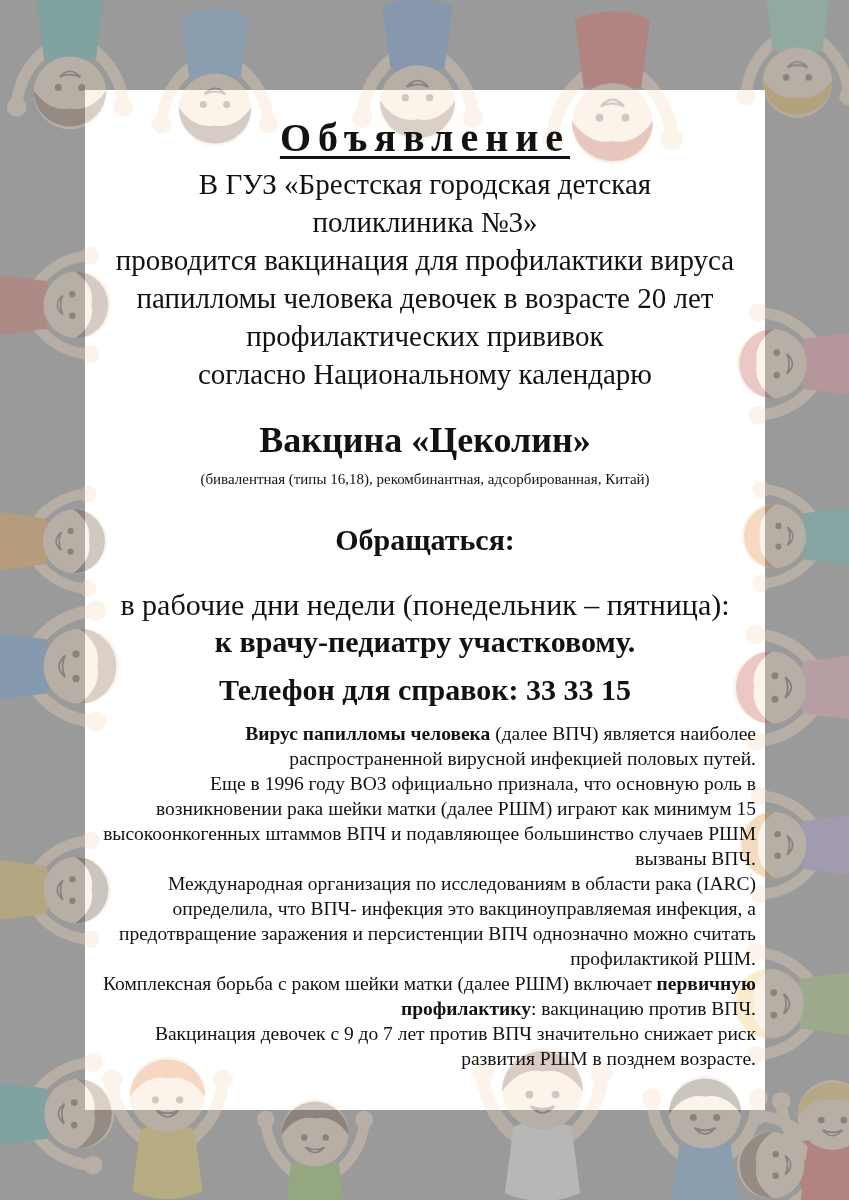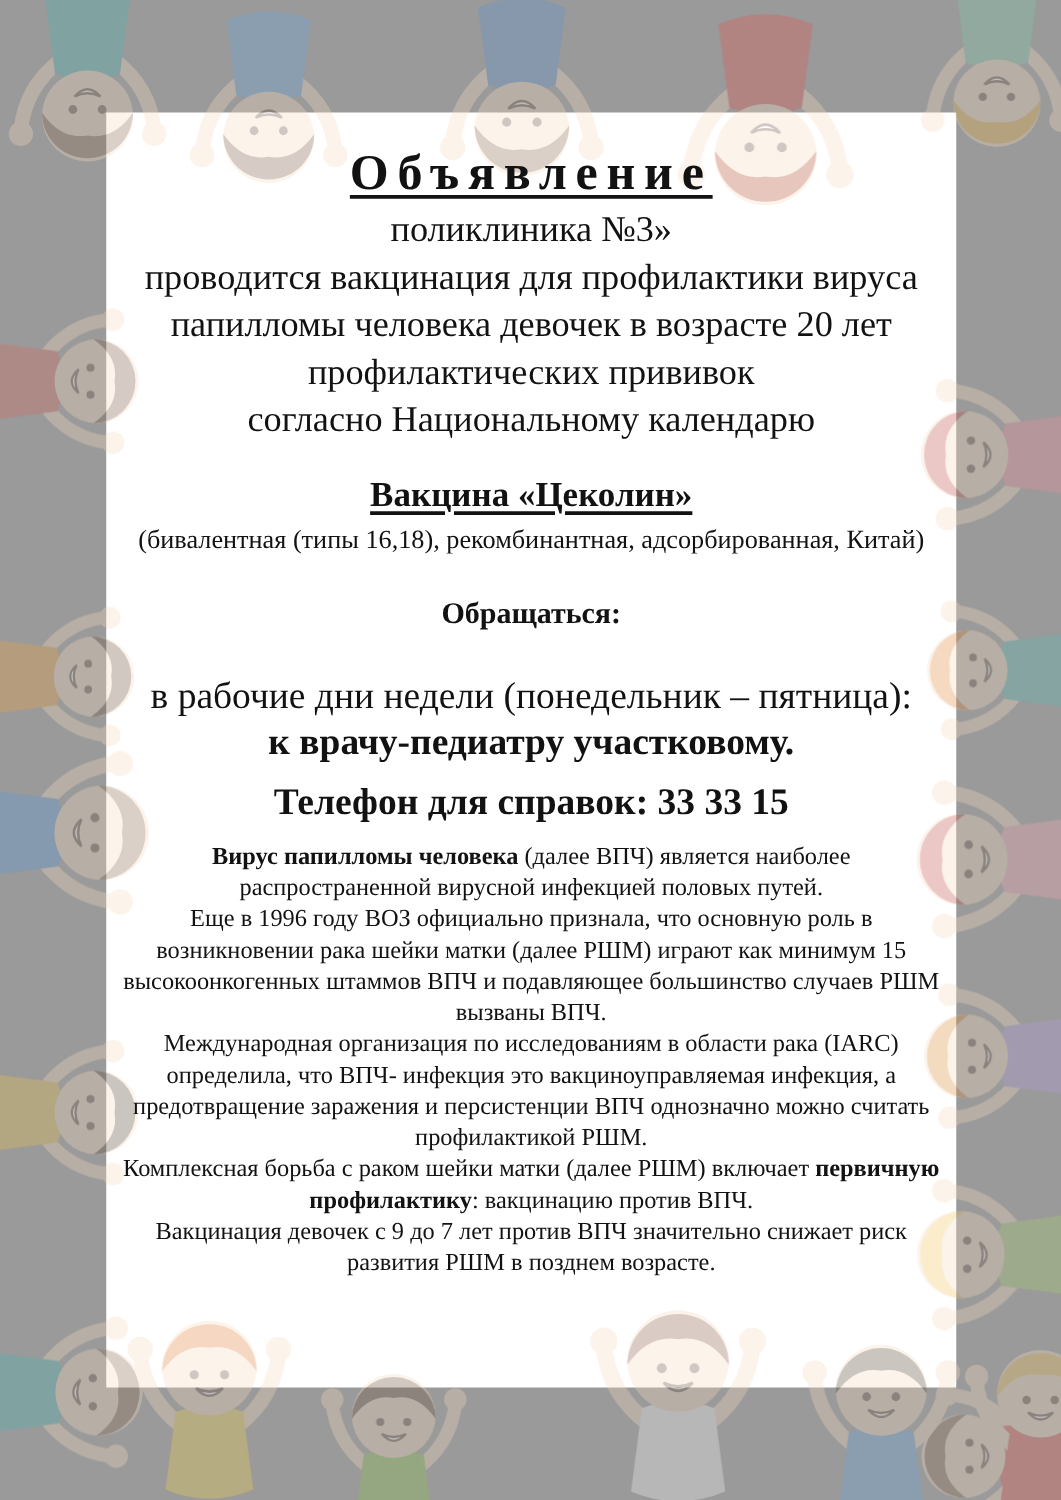--- a/index.html
+++ b/index.html
@@ -14,30 +14,30 @@
   .content{
     position:absolute;left:85px;top:90px;width:680px;height:1128px;z-index:2;
     text-align:center;
   }
   .title{
     margin:24px 0 4px 0;font-size:40px;font-weight:bold;letter-spacing:7px;
     text-decoration:underline;text-decoration-thickness:3px;text-underline-offset:5px;
   }
   .heading-line{font-size:29px;line-height:38px;white-space:nowrap;}
   .vaccine-name{
-    margin:26px 0 0 0;font-size:28px;font-weight:bold;
-    text-decoration:underline;text-decoration-thickness:2.5px;text-underline-offset:4px;
+    margin:26px 0 0 0;font-size:36px;font-weight:bold;
+    text-decoration-thickness:2.5px;text-underline-offset:4px;
   }
-  .vaccine-details{font-size:21px;line-height:27px;margin-top:5px;white-space:nowrap;}
-  .contact-heading{margin:28px 0 0 0;font-size:24px;font-weight:bold;line-height:37px;}
+  .vaccine-details{font-size:15px;line-height:27px;margin-top:5px;white-space:nowrap;}
+  .contact-heading{margin:28px 0 0 0;font-size:30px;font-weight:bold;line-height:37px;}
   .schedule-line{margin-top:28px;font-size:30px;line-height:37px;white-space:nowrap;}
   .bold-line{font-size:30px;line-height:37px;font-weight:bold;}
   .phone-line{margin-top:14px;font-size:30px;line-height:31px;font-weight:bold;}
   .info{
-    margin-top:16px;padding:0 9px;text-align:center;
+    margin-top:16px;padding:0 9px;text-align:right;
     font-size:19.5px;line-height:25px;
   }
   .info p{margin:0;}
   .info b{font-weight:bold;}
 </style>
 </head>
 <body style="color: rgb(18, 18, 18);">
 
 <div class="poster" style="background: rgb(154, 154, 154);">
 
@@ -84,20 +84,21 @@
       <use href="#kid" transform="translate(470,1025) scale(1.45)" style="--shirt:#f5f5f5;--hair:#8a5d4a"></use>
       <use href="#kid" transform="translate(640,1055) scale(1.3)" style="--shirt:#6aa7dd;--hair:#5d4a3a"></use>
       <use href="#kid" transform="translate(770,1060) scale(1.25)" style="--shirt:#e2574c;--hair:#f2c35c"></use>
     </g>
   </svg>
 
   <div class="content">
     <h1 class="title">Объявление</h1>
 
     <div>
+      <div class="heading-line">В ГУЗ «Брестская городская детская</div>
       <div class="heading-line">поликлиника №3»</div>
       <div class="heading-line">проводится вакцинация для профилактики вируса</div>
       <div class="heading-line">папилломы человека девочек в возрасте 20 лет</div>
       <div class="heading-line">профилактических прививок</div>
       <div class="heading-line">согласно Национальному календарю</div>
     </div>
 
     <h2 class="vaccine-name">Вакцина «Цеколин»</h2>
     <div class="vaccine-details">(бивалентная (типы 16,18), рекомбинантная, адсорбированная, Китай)</div>
 

